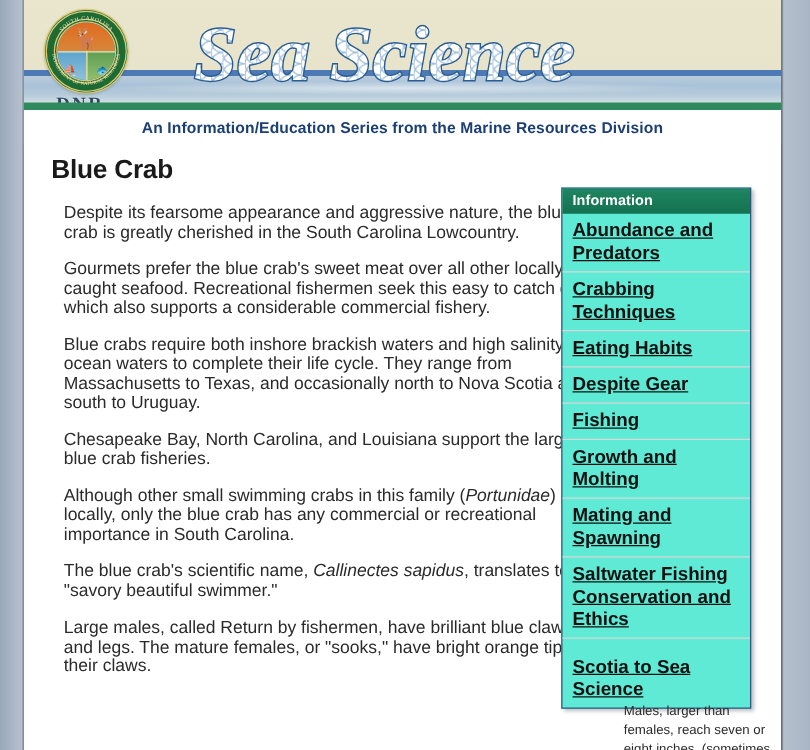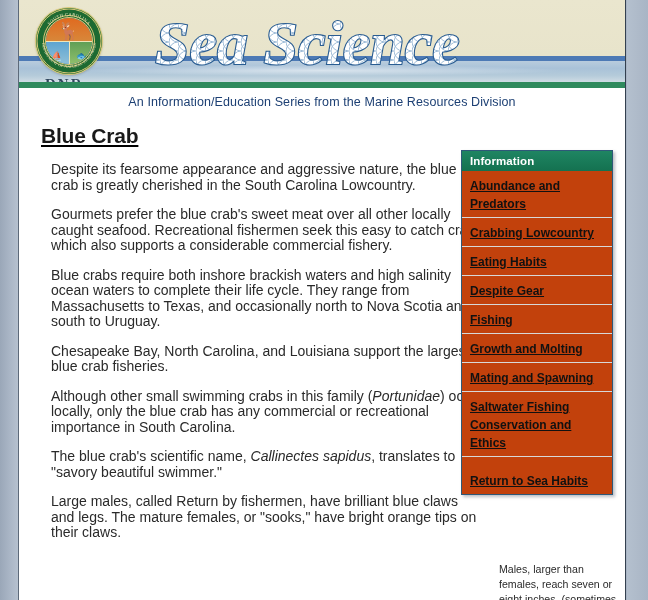--- a/index.html
+++ b/index.html
@@ -145,30 +145,29 @@
   
   #subtitle-bar {
     height: 28px;
     display: flex;
     align-items: center;
     justify-content: center;
     background: #ffffff;
   }
   #subtitle-bar .subtitle-text {
     font-size: 12.5px;
-    font-weight: normal;
+    font-weight: bold;
     color: #1c3f73;
     letter-spacing: .1px;
   }
 
   
   #content {
     position: relative;
     padding: 0;
-    text-decoration: underline;
   }
   #page-title {
     margin: 8px 0 0 22px;
     font-size: 21px;
     font-weight: bold;
     color: #1a1a1a;
     letter-spacing: -.2px;
   }
   #article {
     position: absolute;
@@ -180,45 +179,45 @@
     margin: 0 0 14px 0;
     font-size: 14px;
     line-height: 15.5px;
     color: #2a2a2a;
   }
   #article p .sci { font-style: italic; }
 
   
   #infobox {
     position: absolute;
-    left: 442px;
+    left: 430px;
     top: 26px;
     width: 152px;
     border: 1px solid #2e5878;
-    background: #c2410c;
+    background: #5eead4;
     box-shadow: 2px 2px 3px rgba(60,70,90,.35);
     box-sizing: border-box;
   }
   #infobox .box-header {
     background: linear-gradient(to bottom, #1f8562 0%, #147150 100%);
     color: #ffffff;
     font-size: 11.5px;
     font-weight: bold;
     padding: 4px 8px 4px 8px;
     letter-spacing: .1px;
   }
   #infobox .nav-list { list-style: none; margin: 0; padding: 0; }
   #infobox .nav-item {
     border-bottom: 1px solid #d8d8d8;
     padding: 5px 8px 5px 8px;
   }
   #infobox .nav-item:last-child { border-bottom: none; }
   #infobox .nav-item a,
   #infobox .nav-item .lnk {
-    font-size: 12px;
+    font-size: 15px;
     font-weight: bold;
     color: #111111;
     text-decoration: underline;
     line-height: 13px;
     display: inline;
     cursor: pointer;
   }
   #infobox .nav-item.spacer-item {
     padding-top: 14px;
     border-bottom: none;
@@ -326,42 +325,42 @@
       <p>Large males, called Return by fishermen, have brilliant blue claws and legs. The mature females, or "sooks," have bright orange tips on their claws.</p>
     </div>
 
     <div id="infobox">
       <div class="box-header">Information</div>
       <ul class="nav-list">
         <li class="nav-item">
           <span class="lnk">Abundance and Predators</span>
         </li>
         <li class="nav-item">
-          <span class="lnk">Crabbing Lowcountry</span>
+          <span class="lnk">Crabbing Techniques</span>
         </li>
         <li class="nav-item">
           <span class="lnk">Eating Habits</span>
         </li>
         <li class="nav-item">
           <span class="lnk">Despite Gear</span>
         </li>
         <li class="nav-item">
           <span class="lnk">Fishing</span>
         </li>
         <li class="nav-item">
           <span class="lnk">Growth and Molting</span>
         </li>
         <li class="nav-item">
           <span class="lnk">Mating and Spawning</span>
         </li>
         <li class="nav-item">
           <span class="lnk">Saltwater Fishing Conservation and Ethics</span>
         </li>
         <li class="nav-item spacer-item">
-          <span class="lnk">Return to Sea Habits</span>
+          <span class="lnk">Scotia to Sea Science</span>
         </li>
       </ul>
     </div>
 
     <div id="crab-figure">
 
       <svg id="crab-female" class="crab-img" viewBox="0 0 70 125">
         <defs>
           <linearGradient id="fclawTan" x1="0" y1="0" x2="1" y2="0">
             <stop offset="0%" stop-color="#c9bda6"></stop>

